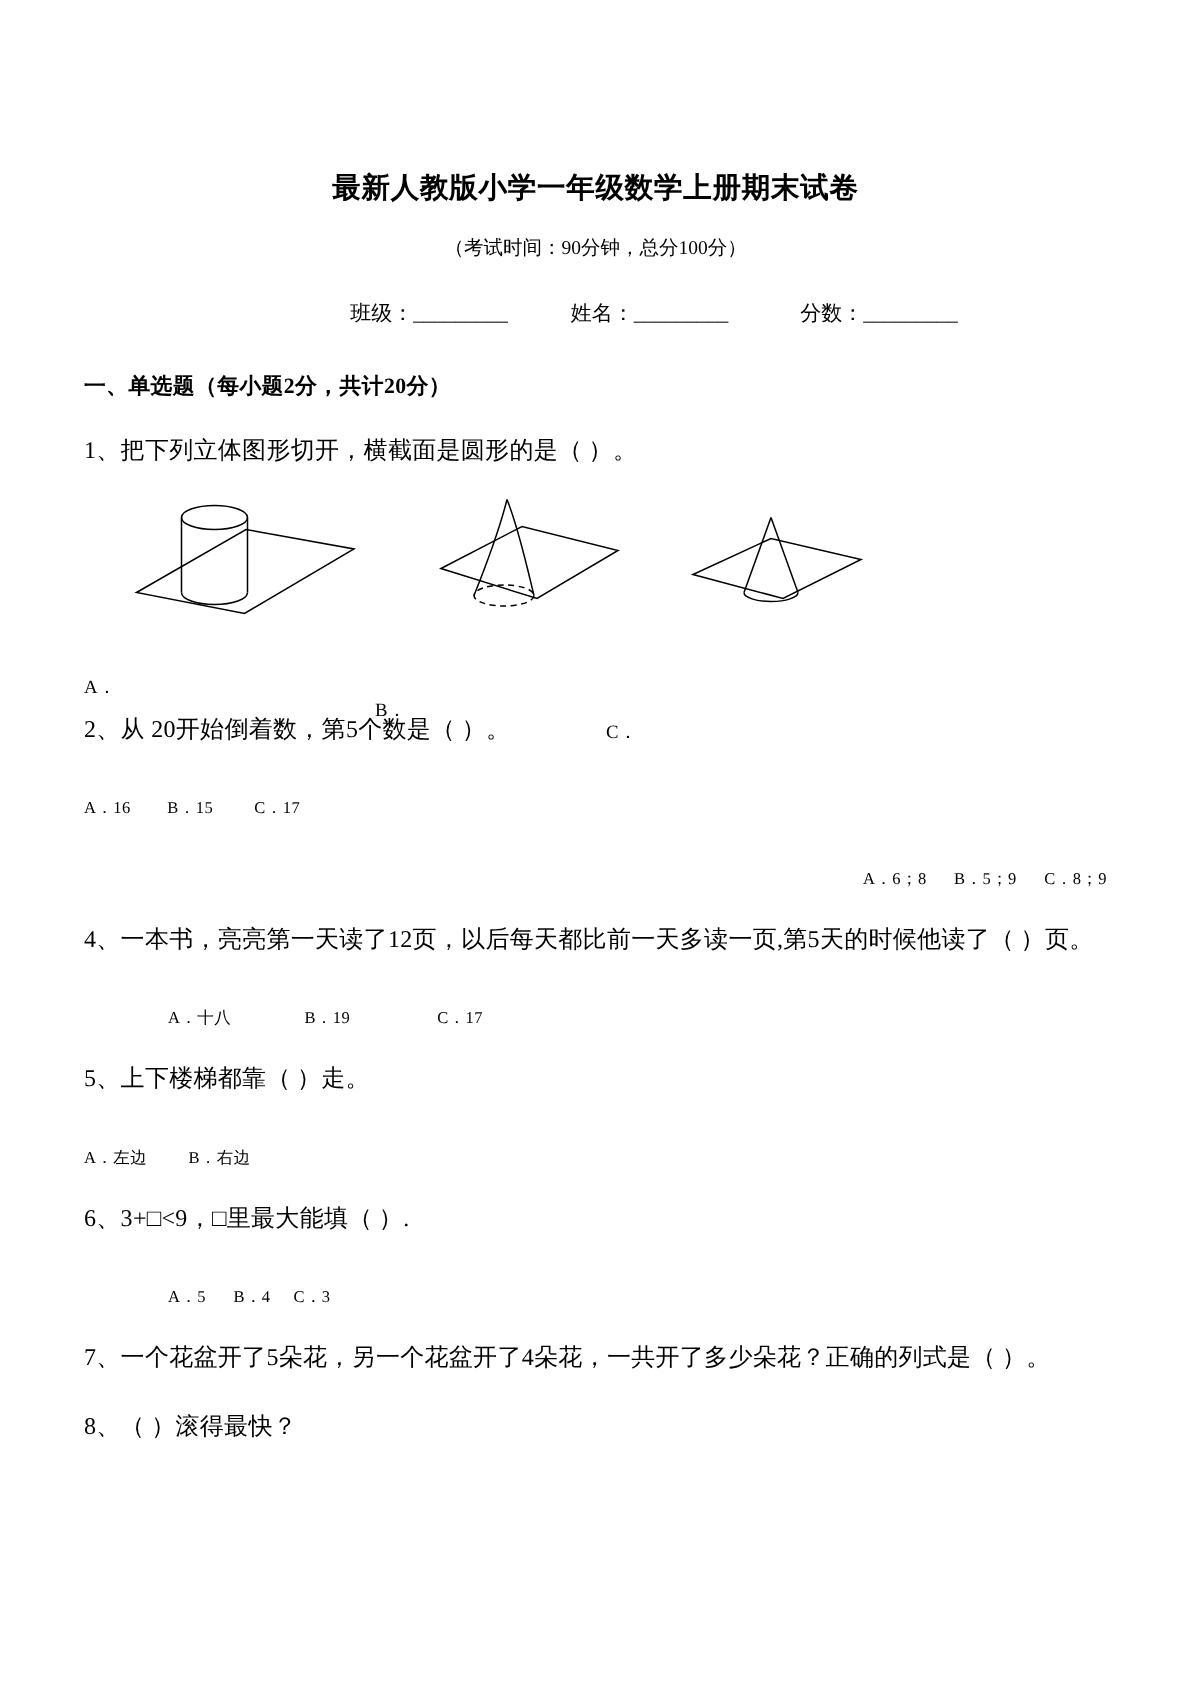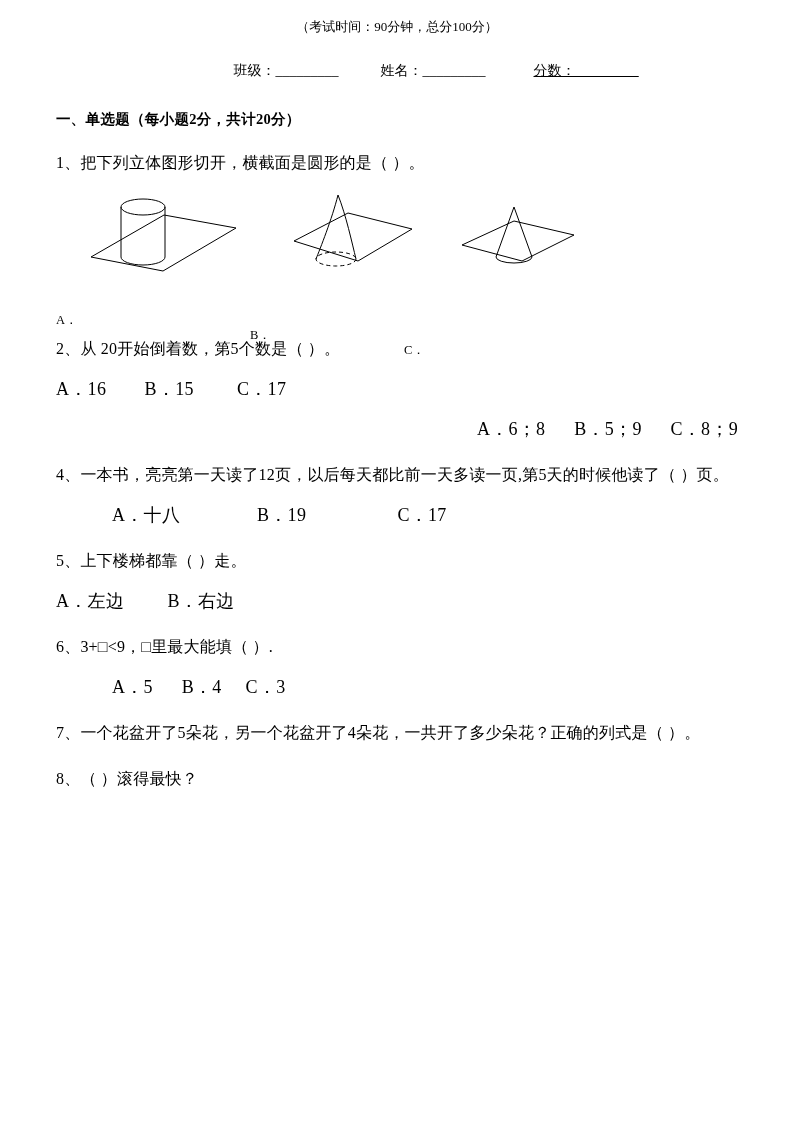--- a/index.html
+++ b/index.html
@@ -39,37 +39,37 @@
     font-size: 14px;
     display: flex;
     justify-content: center;
     gap: 0;
   }
   .fields .fld {
     white-space: pre;
   }
   .f1 { margin-left: 78px; }
   .f2 { margin-left: 42px; }
-  .f3 { margin-left: 48px; text-decoration: underline; }
+  .f3 { margin-left: 48px; }
 
   .section-head {
     margin-top: 30px;
     font-size: 14.5px;
     font-weight: bold;
     letter-spacing: 0.3px;
   }
   .q {
     font-size: 16px;
     margin-top: 22px;
     line-height: 1.5;
     letter-spacing: 0.2px;
   }
   .opts {
-    font-size: 18px;
-    margin-top: 16px;
+    font-size: 11px;
+    margin-top: 32px;
     letter-spacing: 0.3px;
     white-space: pre;
   }
   .opts.indent { padding-left: 22px; text-align: right; }
   .opts.indent2 { padding-left: 56px; }
 
   
   .figrow {
     position: relative;
     height: 112px;
@@ -88,20 +88,21 @@
   .figlabels span { position: absolute; }
   .lb1 { left: 0px; }
   .lb2 { left: 194px; }
   .lb3 { left: 348px; }
 </style>
 </head>
 <body>
 
 <div class="page">
 
+  <div class="title">最新人教版小学一年级数学上册期末试卷</div>
 
   <div class="examinfo">（考试时间：90分钟，总分100分）</div>
 
   <div class="fields">
     <span class="fld f1">班级：_________</span>
     <span class="fld f2">姓名：_________</span>
     <span class="fld f3">分数：_________</span>
   </div>
 
   <div class="section-head">一、单选题（每小题2分，共计20分）</div>

